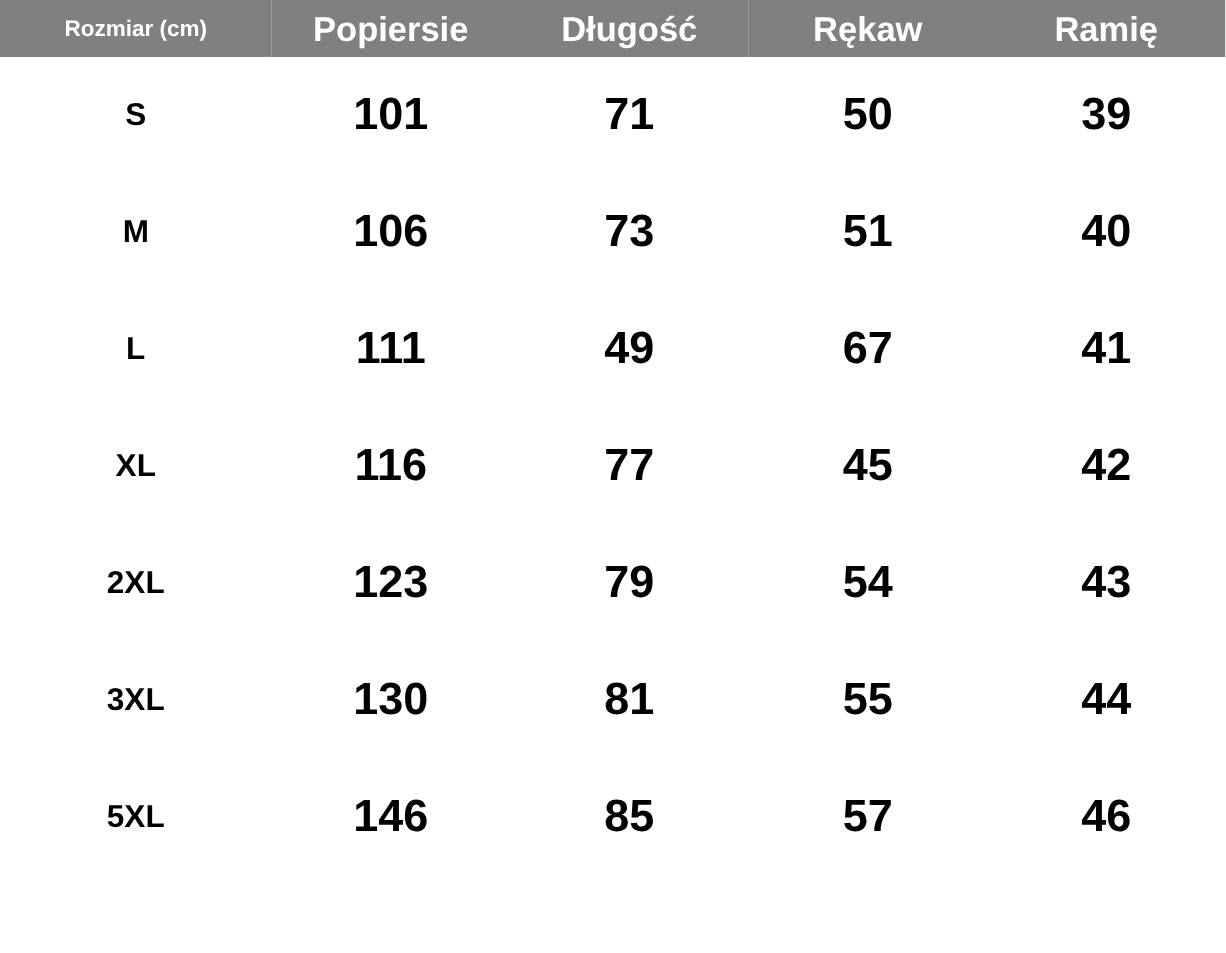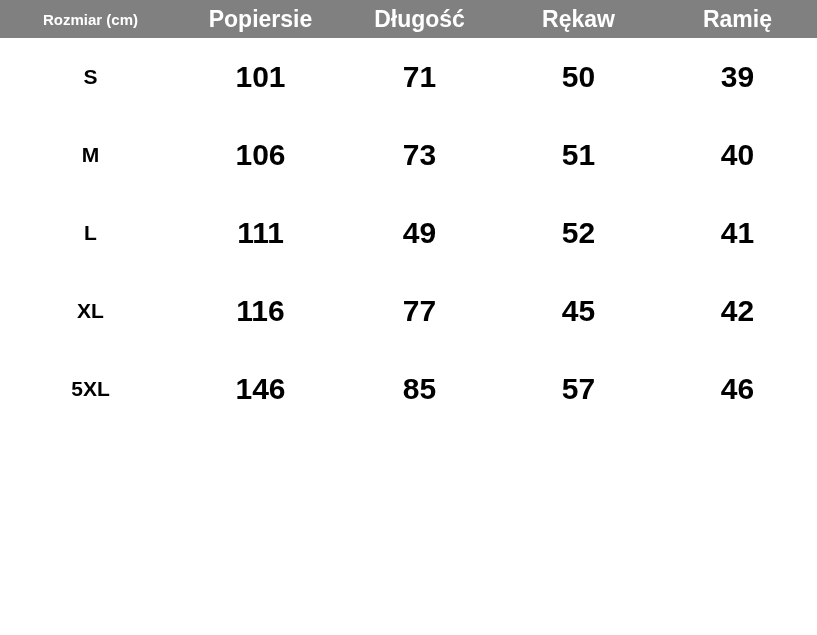--- a/index.html
+++ b/index.html
@@ -81,29 +81,43 @@
       <td class="col-size c0">M</td>
       <td class="c1">106</td>
       <td class="c2">73</td>
       <td class="c3">51</td>
       <td class="c4">40</td>
     </tr>
     <tr>
       <td class="col-size c0">L</td>
       <td class="c1">111</td>
       <td class="c2">49</td>
-      <td class="c3">52</td>
+      <td class="c3">67</td>
       <td class="c4">41</td>
     </tr>
     <tr>
       <td class="col-size c0">XL</td>
       <td class="c1">116</td>
       <td class="c2">77</td>
       <td class="c3">45</td>
       <td class="c4">42</td>
+    </tr>
+    <tr>
+      <td class="col-size c0">2XL</td>
+      <td class="c1">123</td>
+      <td class="c2">79</td>
+      <td class="c3">54</td>
+      <td class="c4">43</td>
+    </tr>
+    <tr>
+      <td class="col-size c0">3XL</td>
+      <td class="c1">130</td>
+      <td class="c2">81</td>
+      <td class="c3">55</td>
+      <td class="c4">44</td>
     </tr>
     <tr>
       <td class="col-size c0">5XL</td>
       <td class="c1">146</td>
       <td class="c2">85</td>
       <td class="c3">57</td>
       <td class="c4">46</td>
     </tr>
   </tbody>
 </table>

